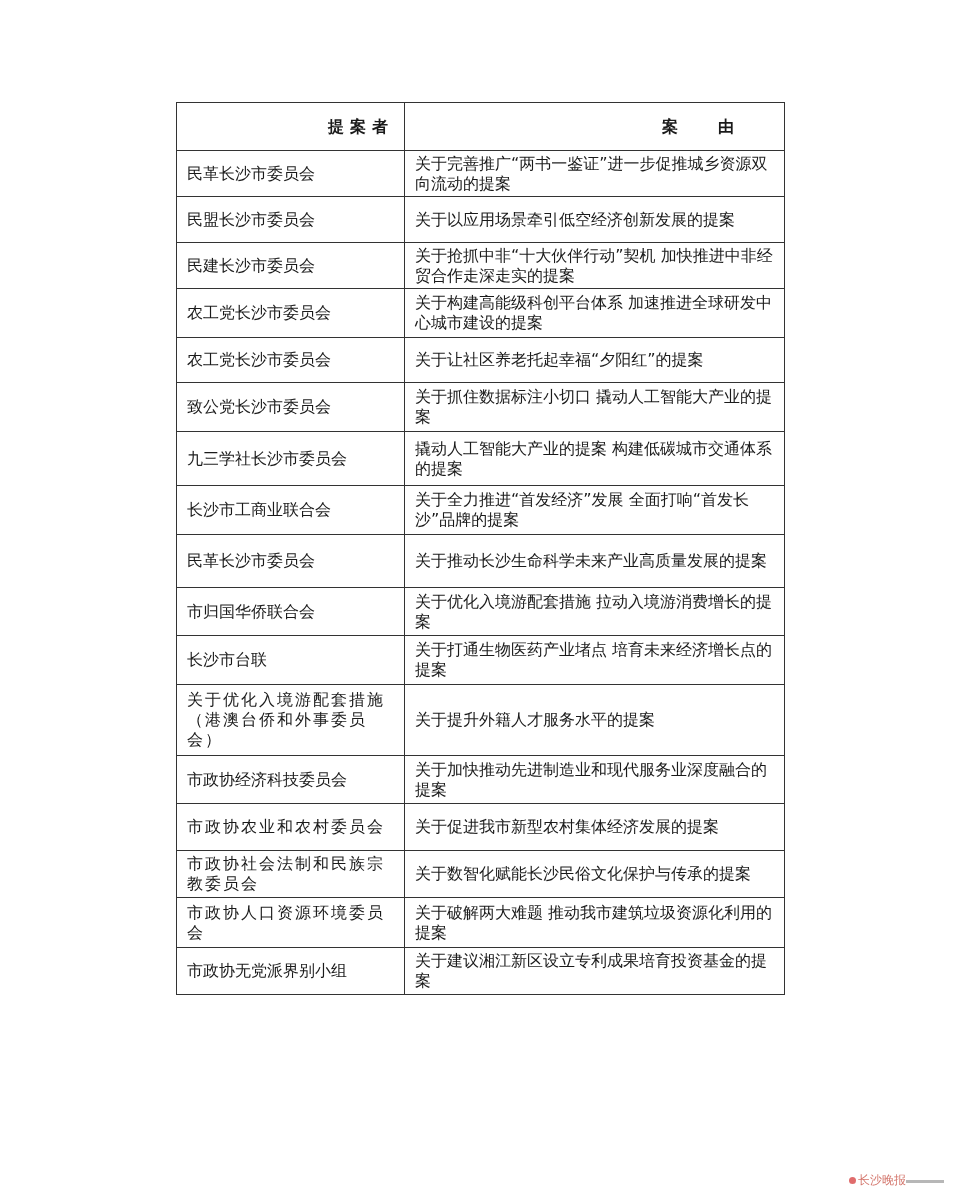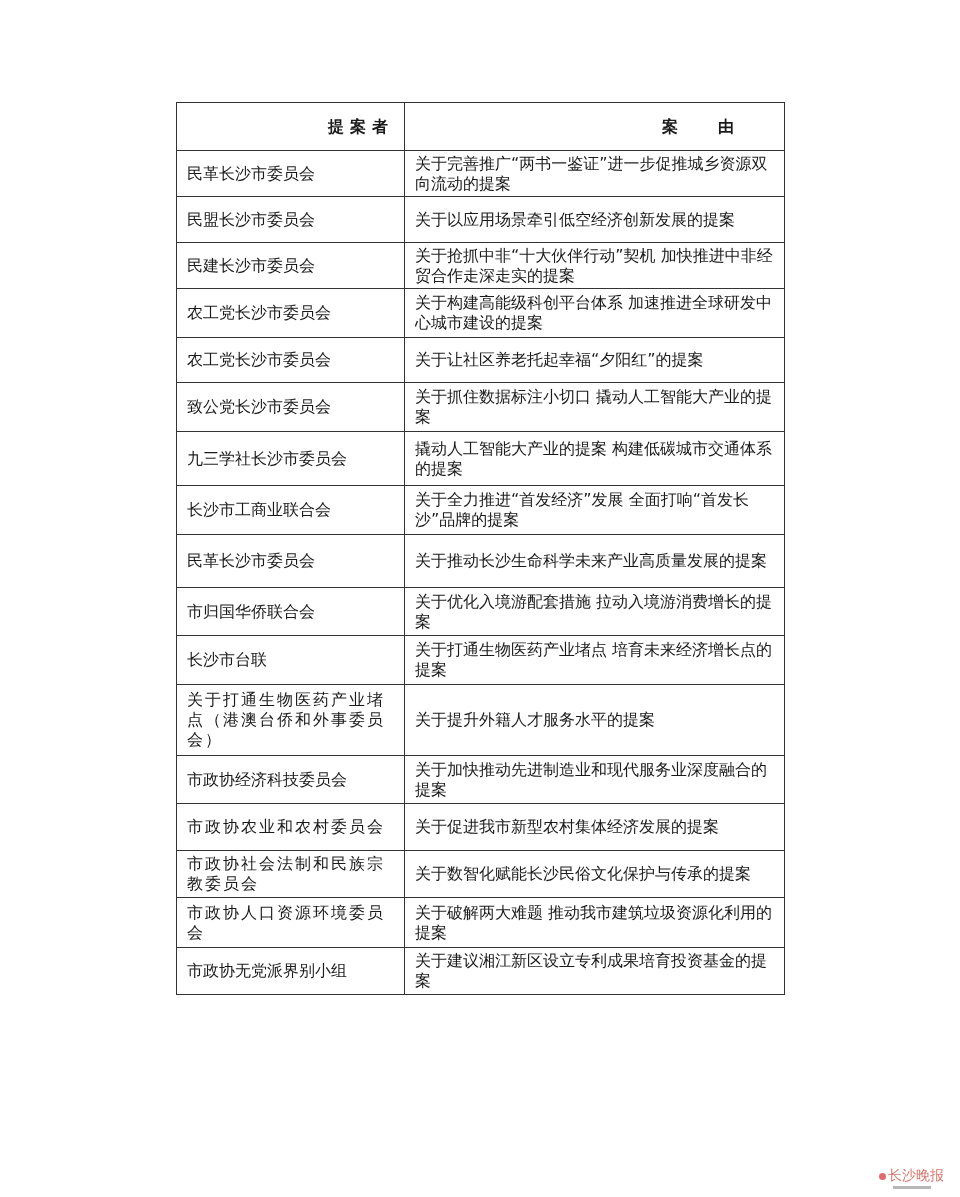--- a/index.html
+++ b/index.html
@@ -43,23 +43,23 @@
     .col-subject { width: 380px; }
     .th-subject { letter-spacing: 40px !important; padding-left: 40px !important; }
     .proposer-cell { padding-left: 10px; }
     .subject-cell { padding-left: 10px; padding-right: 6px; }
     .proposer-spaced { letter-spacing: 2px; }
     .watermark {
       position: absolute;
       right: 16px;
       bottom: 8px;
       display: flex;
-      flex-direction: column;
+      flex-direction: row;
       align-items: center;
-      font-size: 14px;
+      font-size: 12px;
       color: #c0392b;
       opacity: 0.7;
     }
     .watermark-logo-row {
       display: flex;
       align-items: center;
       gap: 2px;
     }
     .watermark-logo {
       width: 7px; height: 7px; border-radius: 50%;
@@ -122,21 +122,21 @@
       </tr>
       <tr style="height: 48px; padding-left: 42px;">
         <td class="proposer-cell">市归国华侨联合会</td>
         <td class="subject-cell">关于优化入境游配套措施 拉动入境游消费增长的提案</td>
       </tr>
       <tr style="height: 49px;">
         <td class="proposer-cell">长沙市台联</td>
         <td class="subject-cell">关于打通生物医药产业堵点 培育未来经济增长点的提案</td>
       </tr>
       <tr style="height: 71px;">
-        <td class="proposer-cell proposer-spaced">关于打通生物医药产业堵点（港澳台侨和外事委员会）</td>
+        <td class="proposer-cell proposer-spaced">关于优化入境游配套措施（港澳台侨和外事委员会）</td>
         <td class="subject-cell">关于提升外籍人才服务水平的提案</td>
       </tr>
       <tr style="height: 48px;">
         <td class="proposer-cell">市政协经济科技委员会</td>
         <td class="subject-cell">关于加快推动先进制造业和现代服务业深度融合的提案</td>
       </tr>
       <tr style="height: 47px;">
         <td class="proposer-cell proposer-spaced">市政协农业和农村委员会</td>
         <td class="subject-cell">关于促进我市新型农村集体经济发展的提案</td>
       </tr>

